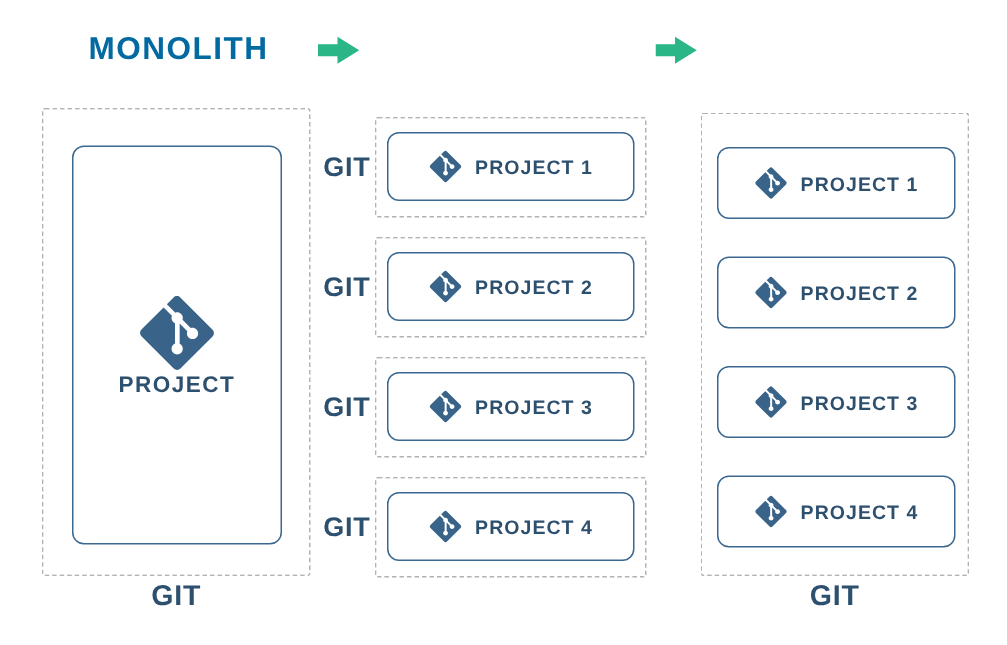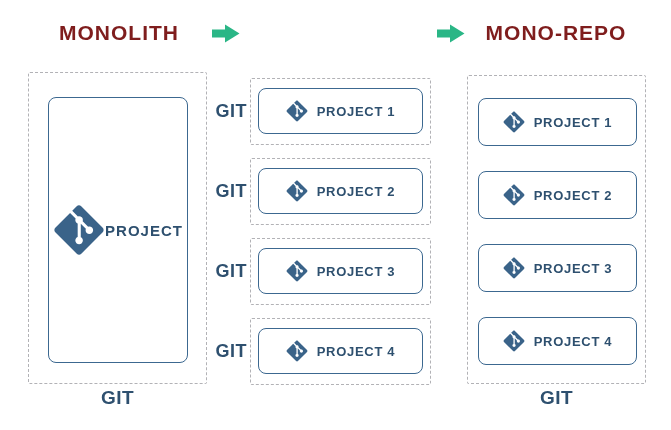--- a/index.html
+++ b/index.html
@@ -3,21 +3,21 @@
 <meta charset="utf-8">
 <style>
   html,body{margin:0;padding:0;background:#ffffff;}
   .stage{
     position:relative;width:671px;height:430px;background:#ffffff;overflow:hidden;
     font-family:"Liberation Sans", sans-serif;
   }
   
   .stage-title{
     position:absolute;top:20px;height:26px;line-height:26px;
-    font-size:21px;font-weight:700;letter-spacing:1px;color:#7f1d1d;text-align:center;
+    font-size:21px;font-weight:700;letter-spacing:1px;color:#0369a1;text-align:center;
   }
   .title-1{left:40px;width:158px;}
   .title-2{left:262px;width:156px;}
   .title-3{left:478px;width:156px;}
   .arrow{position:absolute;top:24px;width:28px;height:19px;}
   .arrow-1{left:212px;}
   .arrow-2{left:437px;}
   
   .dashed{
     position:absolute;border:1.5px dashed #b2b2b6;border-radius:2px;background:#ffffff;
@@ -34,21 +34,21 @@
     position:absolute;left:200px;width:47px;height:22px;line-height:22px;text-align:right;
     color:#2e506f;font-weight:800;font-size:18px;letter-spacing:0.5px;
   }
   .git-bottom-label{
     position:absolute;top:387px;height:22px;line-height:22px;text-align:center;
     color:#2e506f;font-weight:800;font-size:19px;letter-spacing:0.5px;
   }
   .git-icon-sm{width:22px;height:22px;flex:0 0 auto;}
   
   .mono-dashed{left:28px;top:72px;width:179px;height:312px;}
-  .mono-solid{left:48px;top:97px;width:140px;height:266px;flex-direction:row;gap:0;}
+  .mono-solid{left:48px;top:97px;width:140px;height:266px;flex-direction:column;gap:0;}
   .git-icon-lg{width:52px;height:52px;}
   .mono-project-label{font-size:15px;letter-spacing:1px;}
   .git-left{left:28px;width:179px;}
   
   .mr-dashed{left:250px;width:181px;height:67px;}
   .mr-solid{left:258px;width:165px;height:46px;}
   
   .mo-dashed{left:467px;top:75px;width:179px;height:309px;}
   .mo-solid{left:478px;width:159px;height:48px;}
   .git-right{left:467px;width:179px;}
@@ -65,21 +65,20 @@
 
 <div class="stage">
 
   <div class="stage-title title-1">MONOLITH</div>
   <svg class="arrow arrow-1" viewBox="0 0 28 19">
       <use href="#block-arrow-path"></use>
     </svg>
   <svg class="arrow arrow-2" viewBox="0 0 28 19">
       <use href="#block-arrow-path"></use>
     </svg>
-  <div class="stage-title title-3">MONO-REPO</div>
 
   <div class="dashed mono-dashed"></div>
   <div class="solid-box mono-solid">
     <svg class="git-icon-lg" viewBox="0 0 97 97">
         <use href="#git-logo-path"></use>
       </svg>
     <span class="project-label mono-project-label">PROJECT</span>
   </div>
   <div class="git-bottom-label git-left">GIT</div>
 

